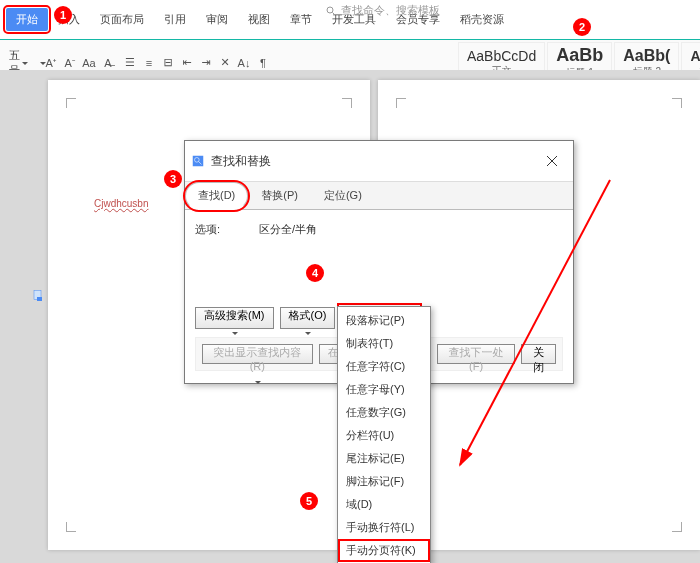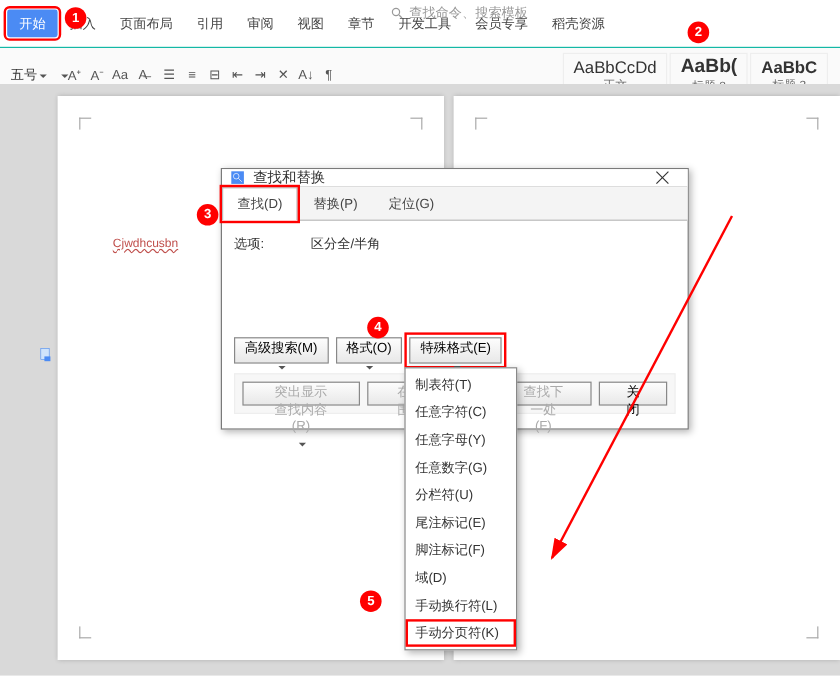--- a/index.html
+++ b/index.html
@@ -29,35 +29,35 @@
 .crop { position: absolute; width: 10px; height: 10px; border-color: #999; }
 .crop.tl { top: 18px; left: 18px; border-top: 1px solid #aaa; border-left: 1px solid #aaa; }
 .crop.tr { top: 18px; right: 18px; border-top: 1px solid #aaa; border-right: 1px solid #aaa; }
 .crop.bl { bottom: 18px; left: 18px; border-bottom: 1px solid #aaa; border-left: 1px solid #aaa; }
 .crop.br { bottom: 18px; right: 18px; border-bottom: 1px solid #aaa; border-right: 1px solid #aaa; }
 .wavy { font-size: 10px; color: #c0504d; text-decoration: underline wavy #c0504d; }
 .side-icon { position: absolute; left: 32px; top: 218px; width: 12px; height: 14px; }
 
 
 .dialog { position: absolute; left: 184px; top: 140px; width: 390px; background: #fff; border: 1px solid #7a7a7a; box-shadow: 2px 2px 6px rgba(0,0,0,.3); z-index: 20; }
-.dlg-title { height: 15px; background: #fff; border-bottom: 1px solid #ddd; display: flex; align-items: center; padding: 0 6px; }
+.dlg-title { height: 41px; background: #fff; border-bottom: 1px solid #ddd; display: flex; align-items: center; padding: 0 6px; }
 .dlg-title .icon { width: 14px; height: 14px; margin-right: 6px; }
 .dlg-title .txt { font-size: 12px; flex: 1; }
 .dlg-close { width: 30px; height: 22px; display: flex; align-items: center; justify-content: center; }
 .dlg-tabs { display: flex; border-bottom: 1px solid #bbb; background: #f4f4f4; }
 .dlg-tab { padding: 5px 12px; font-size: 11px; color: #444; border: 1px solid transparent; }
 .dlg-tab.active { background: #fff; border: 1px solid #bbb; border-bottom: 1px solid #fff; margin-bottom: -1px; }
-.red-box-tab { outline: 2px solid #f00; }
+.red-box-tab { outline: 2px solid #f00; border-radius: 14px; }
 .dlg-body { padding: 8px 10px 12px; }
 .row { display: flex; align-items: center; margin: 4px 0; font-size: 11px; }
 .row .lbl { width: 64px; color: #333; }
 .row input[type=text] { flex: 1; height: 18px; border: 1px solid #888; padding: 0 2px; font-size: 11px; }
 .row .val { color: #333; }
 .btn { height: 22px; padding: 0 8px; border: 1px solid #888; background: linear-gradient(#fdfdfd,#e8e8e8); font-size: 11px; display: inline-flex; align-items: center; gap: 3px; flex-direction: column; }
-.btn.small { height: 20px; padding: 0 22px; }
+.btn.small { height: 20px; padding: 0 6px; }
 .btn-row { display: flex; gap: 6px; margin-top: 70px; }
 .footer-row { display: flex; align-items: center; gap: 6px; margin-top: 8px; background: #f7f7f7; padding: 6px; border: 1px solid #eee; }
 .footer-row .btn[disabled] { color: #aaa; }
 .hint { display:flex; align-items:center; gap:4px; color:#4b8bf4; font-size:11px; margin-top:6px; }
 
 
 .dropdown { position: absolute; left: 337px; top: 306px; width: 94px; background: #fff; border: 1px solid #888; box-shadow: 2px 2px 6px rgba(0,0,0,.3); z-index: 30; padding: 2px 0; }
 .dd-item { padding: 4px 8px; font-size: 11px; color: #333; }
 .dd-item.hl { outline: 2px solid #f00; outline-offset: -2px; }
 
@@ -126,20 +126,24 @@
     <span class="rb-btn">↕</span>
     <span class="rb-btn">▭</span>
     <span class="rb-btn">▦</span>
   </div>
   <div style="margin-left:180px; display:flex;">
     <div class="style-box">
         <span class="preview">AaBbCcDd</span>
         <span class="label">正文</span>
       </div>
     <div class="style-box">
+        <span class="preview" style="font-weight:bold;font-size:18px">AaBb</span>
+        <span class="label">标题 1</span>
+      </div>
+    <div class="style-box">
         <span class="preview" style="font-weight:bold;font-size:16px">AaBb(</span>
         <span class="label">标题 2</span>
       </div>
     <div class="style-box">
         <span class="preview" style="font-weight:bold;font-size:14px">AaBbC</span>
         <span class="label">标题 3</span>
       </div>
   </div>
 
 </div>
@@ -214,20 +218,21 @@
           <span class="chev"></span>
         </button>
       <span style="flex:1"></span>
       <button class="btn small" disabled="">查找下一处(F)</button>
       <button class="btn small">关闭</button>
     </div>
   </div>
 </div>
 
 <div class="dropdown">
+  <div class="dd-item">段落标记(P)</div>
   <div class="dd-item">制表符(T)</div>
   <div class="dd-item">任意字符(C)</div>
   <div class="dd-item">任意字母(Y)</div>
   <div class="dd-item">任意数字(G)</div>
   <div class="dd-item">分栏符(U)</div>
   <div class="dd-item">尾注标记(E)</div>
   <div class="dd-item">脚注标记(F)</div>
   <div class="dd-item">域(D)</div>
   <div class="dd-item">手动换行符(L)</div>
   <div class="dd-item hl">手动分页符(K)</div>

